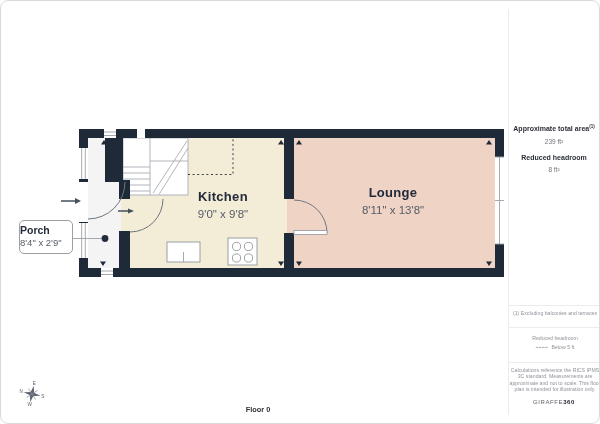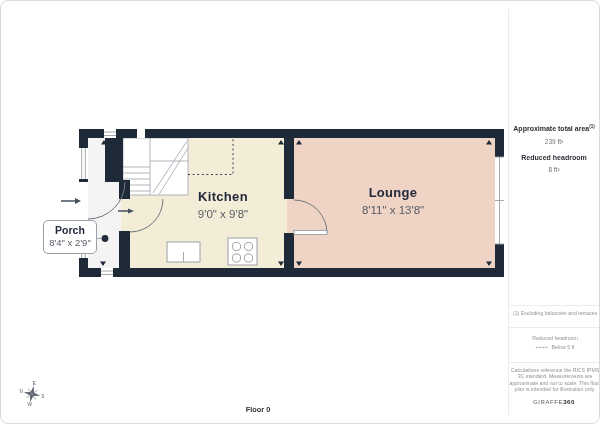--- a/index.html
+++ b/index.html
@@ -28,21 +28,21 @@
   .fixture { fill:#ffffff; stroke:#9aa0a6; stroke-width:1; }
   .roomname { font:700 13px "Liberation Sans",sans-serif; fill:#232b3a; letter-spacing:.3px; }
   .roomdims { font:400 11.5px "Liberation Sans",sans-serif; fill:#565c66; }
   .floorlabel { font:700 7.4px "Liberation Sans",sans-serif; fill:#2e3338; }
   .compassletter { font:400 4.6px "Liberation Sans",sans-serif; fill:#565b62; }
 
   
   .callout {
     position:absolute; left:18px; top:219px; width:54px; height:34px;
     background:#fff; border:1px solid #9aa0a6; border-radius:5px;
-    text-align:center; padding-top:3px; z-index:3;margin-left:24px;
+    text-align:left; padding-top:3px; z-index:3;
   }
   .callout .cname { font-size:10.5px; font-weight:700; color:#232b3a; line-height:1.2; }
   .callout .cdims { font-size:9.5px; color:#565c66; line-height:1.2; }
 
   
   .sb-rule { position:absolute; height:1px; background:#ececee; left:507px; width:93px; }
   .v-divider { position:absolute; left:507px; top:8px; bottom:8px; width:1px; background:#e9ebee; }
   .sb-stats { position:absolute; left:508px; top:123px; width:90px; text-align:center; }
   .sb-stats .h { font-size:7px; font-weight:700; color:#2b2f36; line-height:1.2; }
   .sb-stats .h sup { font-size:4.5px; }

